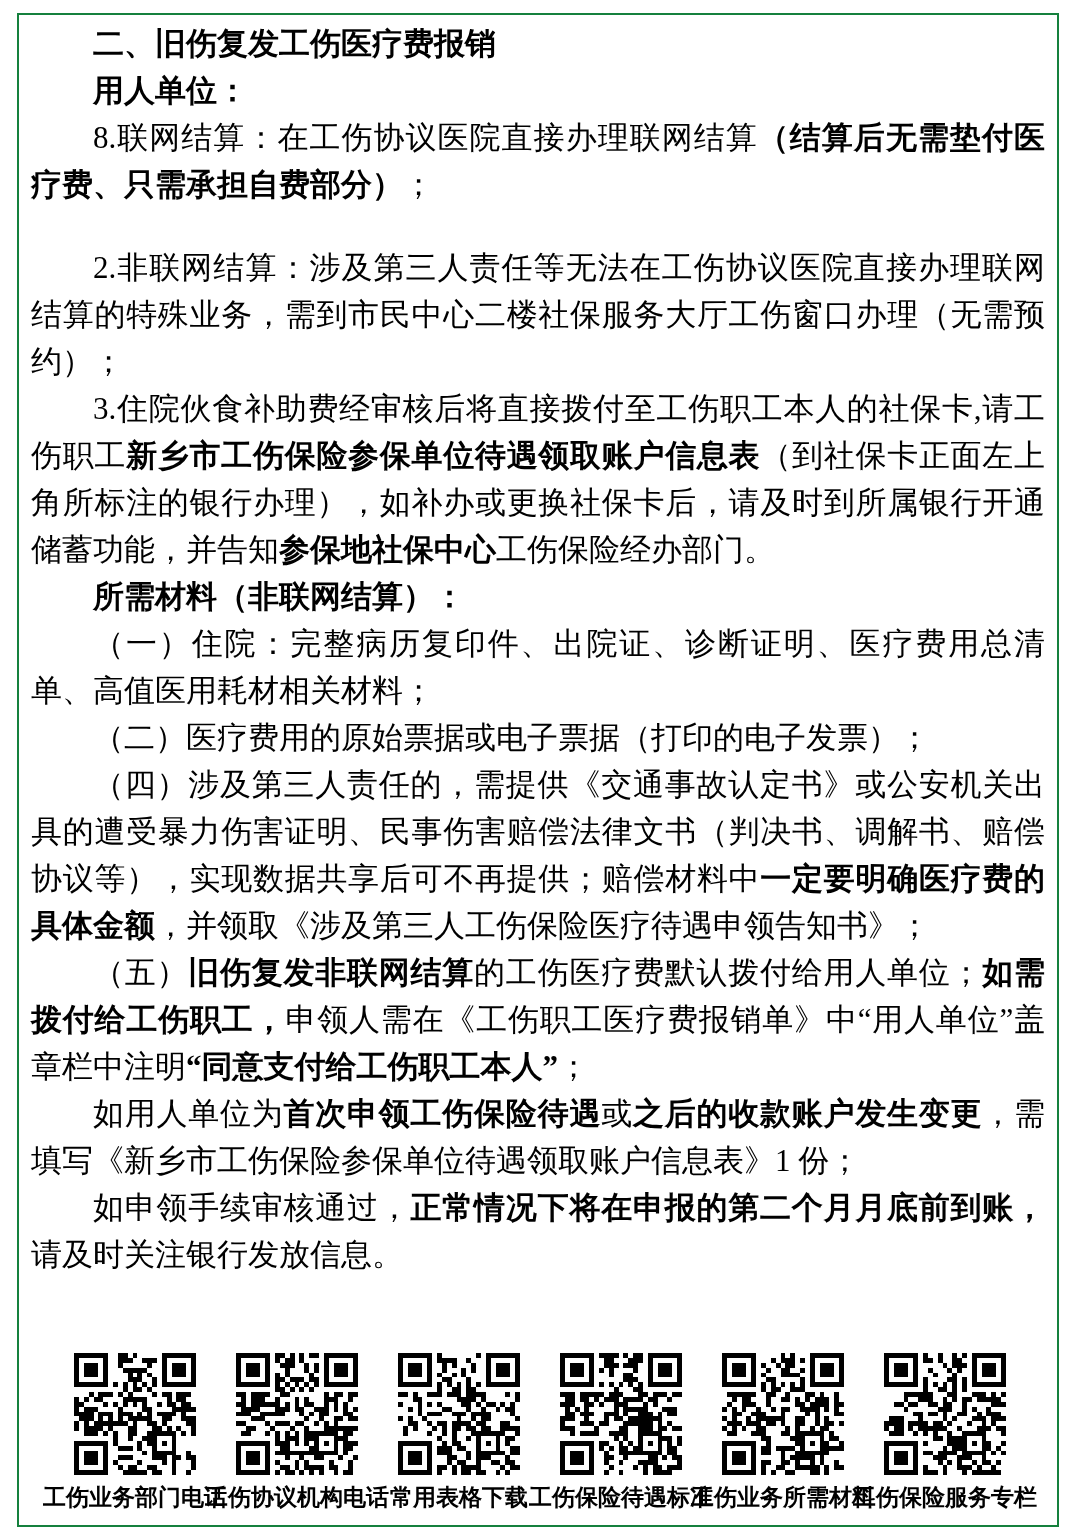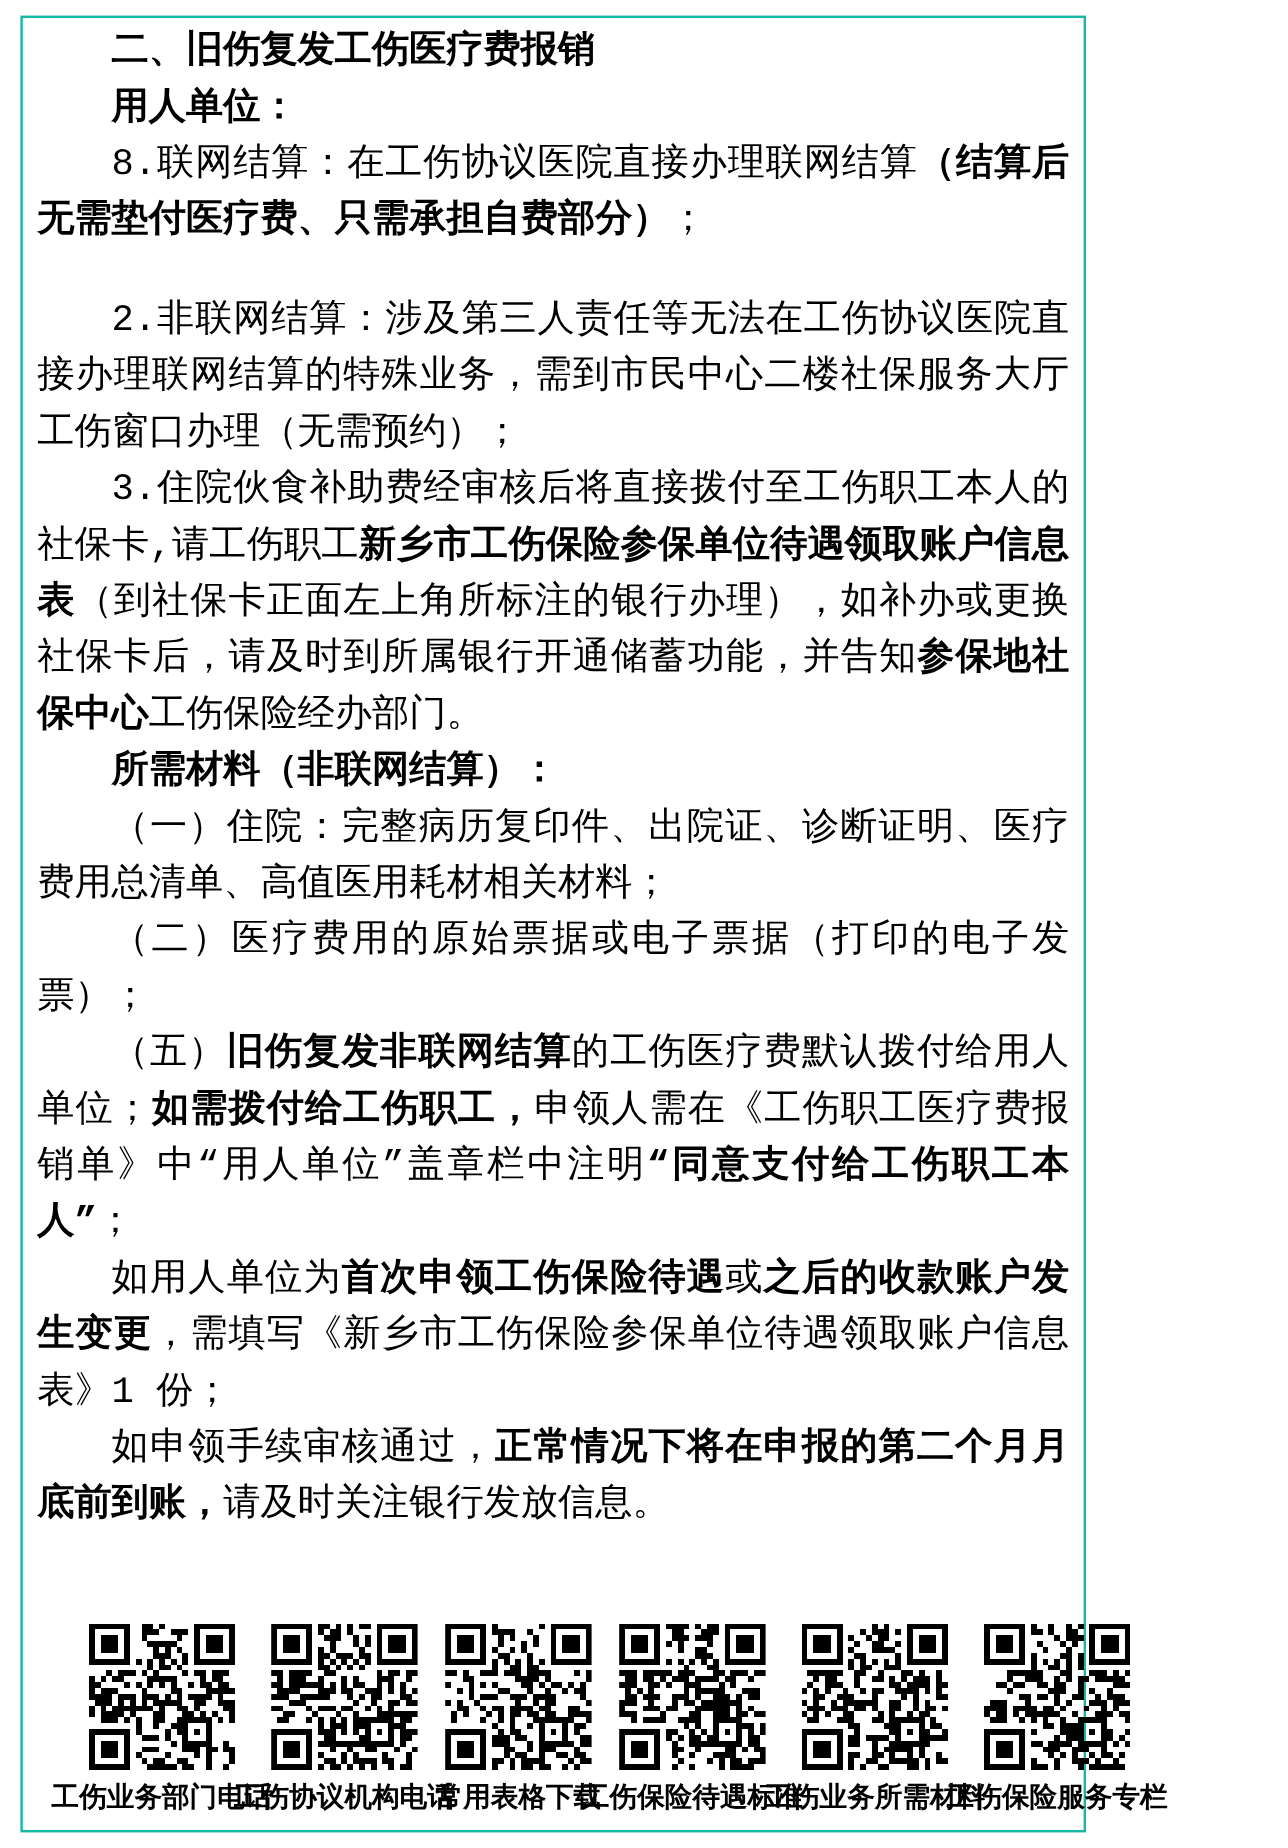--- a/index.html
+++ b/index.html
@@ -7,24 +7,23 @@
     width: 1073px; height: 1540px;
     background: #ffffff;
     position: relative;
     font-family: "Liberation Serif", "DejaVu Serif", serif;
     color: #000000;
     overflow: hidden;
   }
   .frame {
     position: absolute;
     left: 17px; top: 13px;
-    width: 888px; height: 1514px;
-    border: 2px solid #14b8a6;
+    width: 1042px; height: 1514px;
+    border: 2px solid #15803d;
     box-sizing: border-box;
-    font-family: Liberation Mono, monospace;
   }
   .doc-body {
     position: absolute;
     left: 12px; right: 12px; top: 5px;
     font-size: 31px;
     line-height: 47px;
     text-align: justify;
     text-justify: inter-ideograph;
   }
   .para { margin: 0; }
@@ -56,20 +55,21 @@
 <div class="frame">
   <div id="doc-body" class="doc-body">
       <p class="para" style="text-indent: 2em;"><span class="bold">二、旧伤复发工伤医疗费报销</span></p>
       <p class="para" style="text-indent: 2em;"><span class="bold">用人单位：</span></p>
       <p class="para" style="text-indent: 2em;"><span>8.联网结算：在工伤协议医院直接办理联网结算</span><span class="bold">（结算后无需垫付医疗费、只需承担自费部分）</span><span>；</span></p>
       <p class="para" style="text-indent: 2em; margin-top: 36px;"><span>2.非联网结算：涉及第三人责任等无法在工伤协议医院直接办理联网结算的特殊业务，需到市民中心二楼社保服务大厅工伤窗口办理（无需预约）；</span></p>
       <p class="para" style="text-indent: 2em;"><span>3.住院伙食补助费经审核后将直接拨付至工伤职工本人的社保卡,请工伤职工</span><span class="bold">新乡市工伤保险参保单位待遇领取账户信息表</span><span>（到社保卡正面左上角所标注的银行办理），如补办或更换社保卡后，请及时到所属银行开通储蓄功能，并告知</span><span class="bold">参保地社保中心</span><span>工伤保险经办部门。</span></p>
       <p class="para" style="text-indent: 2em;"><span class="bold">所需材料（非联网结算）：</span></p>
       <p class="para" style="text-indent: 2em;"><span>（一）住院：完整病历复印件、出院证、诊断证明、医疗费用总清单、高值医用耗材相关材料；</span></p>
       <p class="para" style="text-indent: 2em;"><span>（二）医疗费用的原始票据或电子票据（打印的电子发票）；</span></p>
+      <p class="para" style="text-indent: 2em;"><span>（四）涉及第三人责任的，需提供《交通事故认定书》或公安机关出具的遭受暴力伤害证明、民事伤害赔偿法律文书（判决书、调解书、赔偿协议等），实现数据共享后可不再提供；赔偿材料中</span><span class="bold">一定要明确医疗费的具体金额</span><span>，并领取《涉及第三人工伤保险医疗待遇申领告知书》；</span></p>
       <p class="para" style="text-indent: 2em;"><span>（五）</span><span class="bold">旧伤复发非联网结算</span><span>的工伤医疗费默认拨付给用人单位；</span><span class="bold">如需拨付给工伤职工，</span><span>申领人需在《工伤职工医疗费报销单》中“用人单位”盖章栏中注明</span><span class="bold">“同意支付给工伤职工本人”</span><span>；</span></p>
       <p class="para" style="text-indent: 2em;"><span>如用人单位为</span><span class="bold">首次申领工伤保险待遇</span><span>或</span><span class="bold">之后的收款账户发生变更</span><span>，需填写《新乡市工伤保险参保单位待遇领取账户信息表》1 份；</span></p>
       <p class="para" style="text-indent: 2em;"><span>如申领手续审核通过，</span><span class="bold">正常情况下将在申报的第二个月月底前到账，</span><span>请及时关注银行发放信息。</span></p>
     </div>
   <div id="qr-row" class="qr-row">
       <div class="qr-item">
         <svg width="122" height="122" viewBox="0 0 25 25" shape-rendering="crispEdges">
           <rect x="0" y="0" width="1" height="1" fill="#000000"></rect>
           <rect x="1" y="0" width="1" height="1" fill="#000000"></rect>
           <rect x="2" y="0" width="1" height="1" fill="#000000"></rect>

